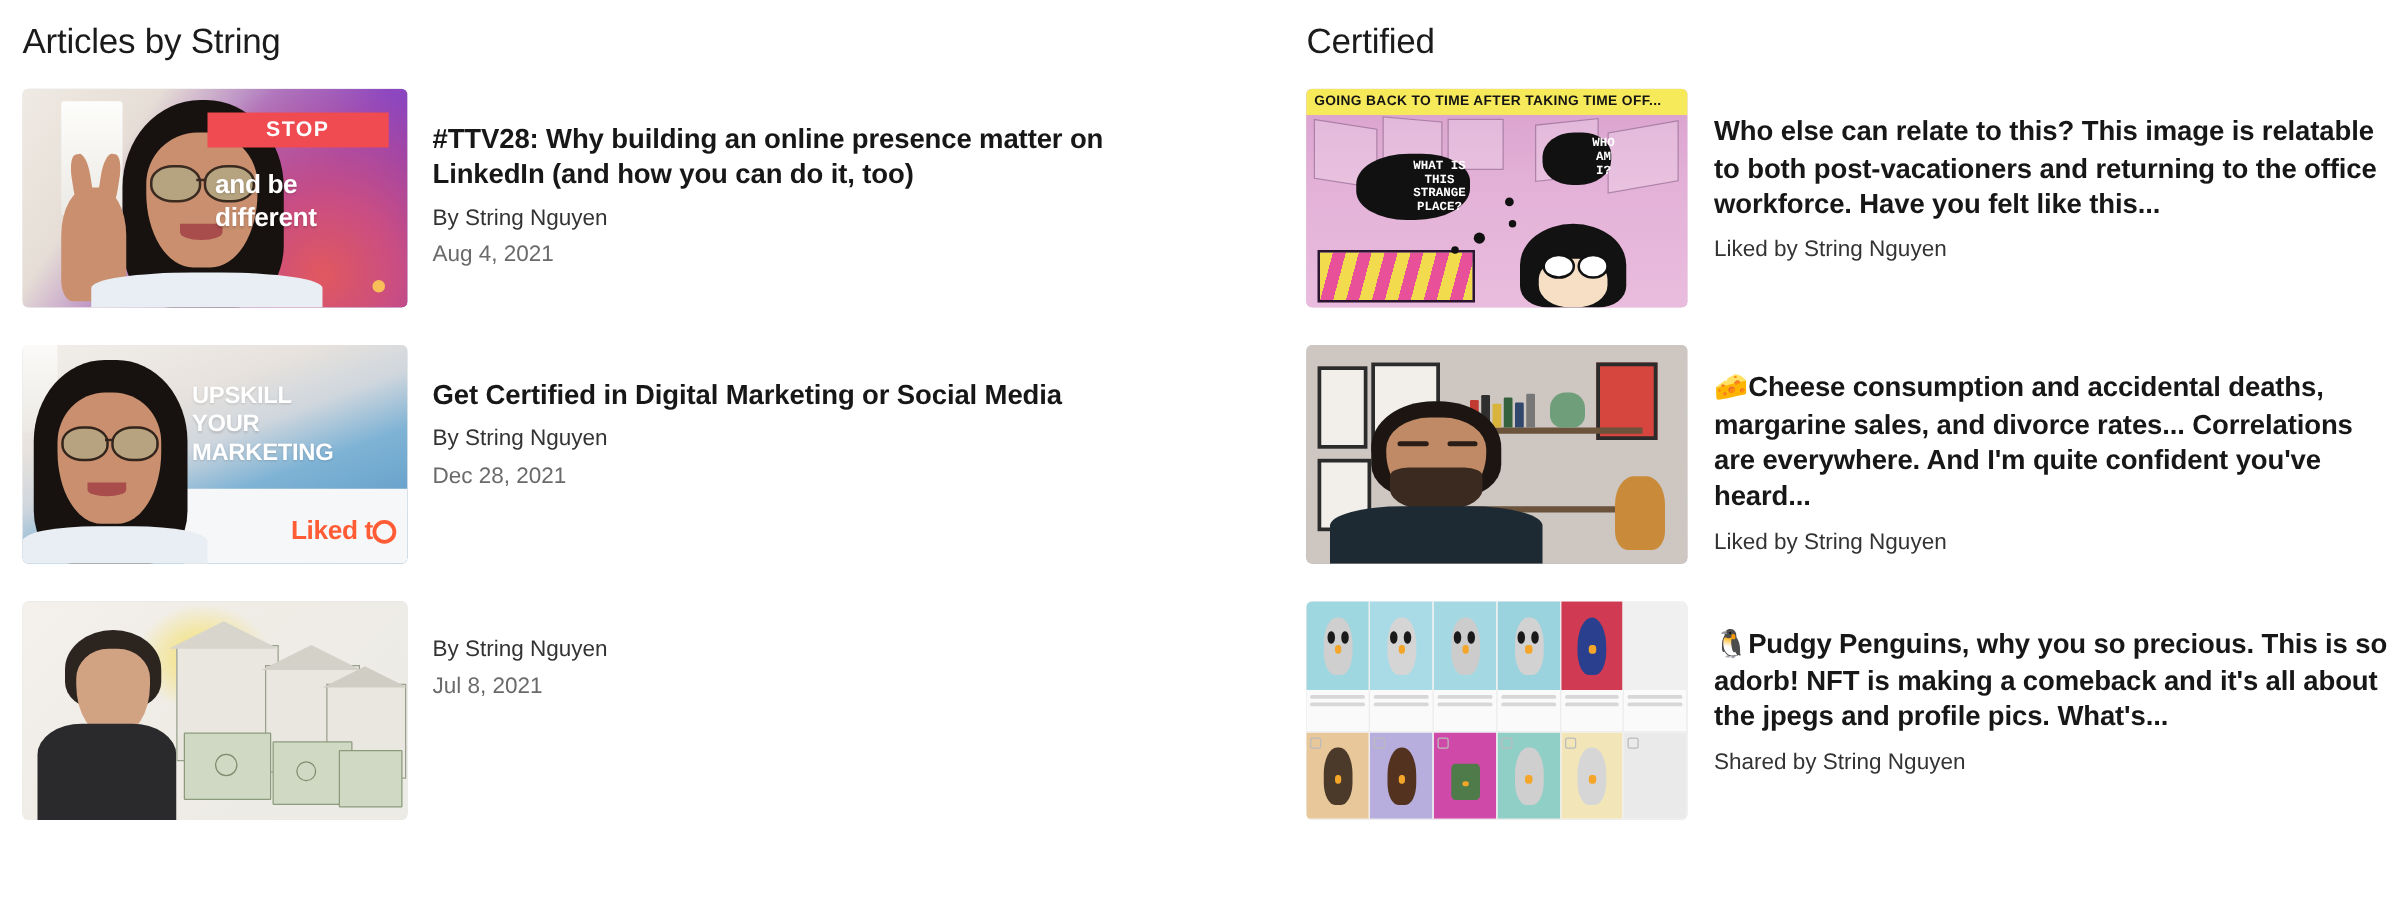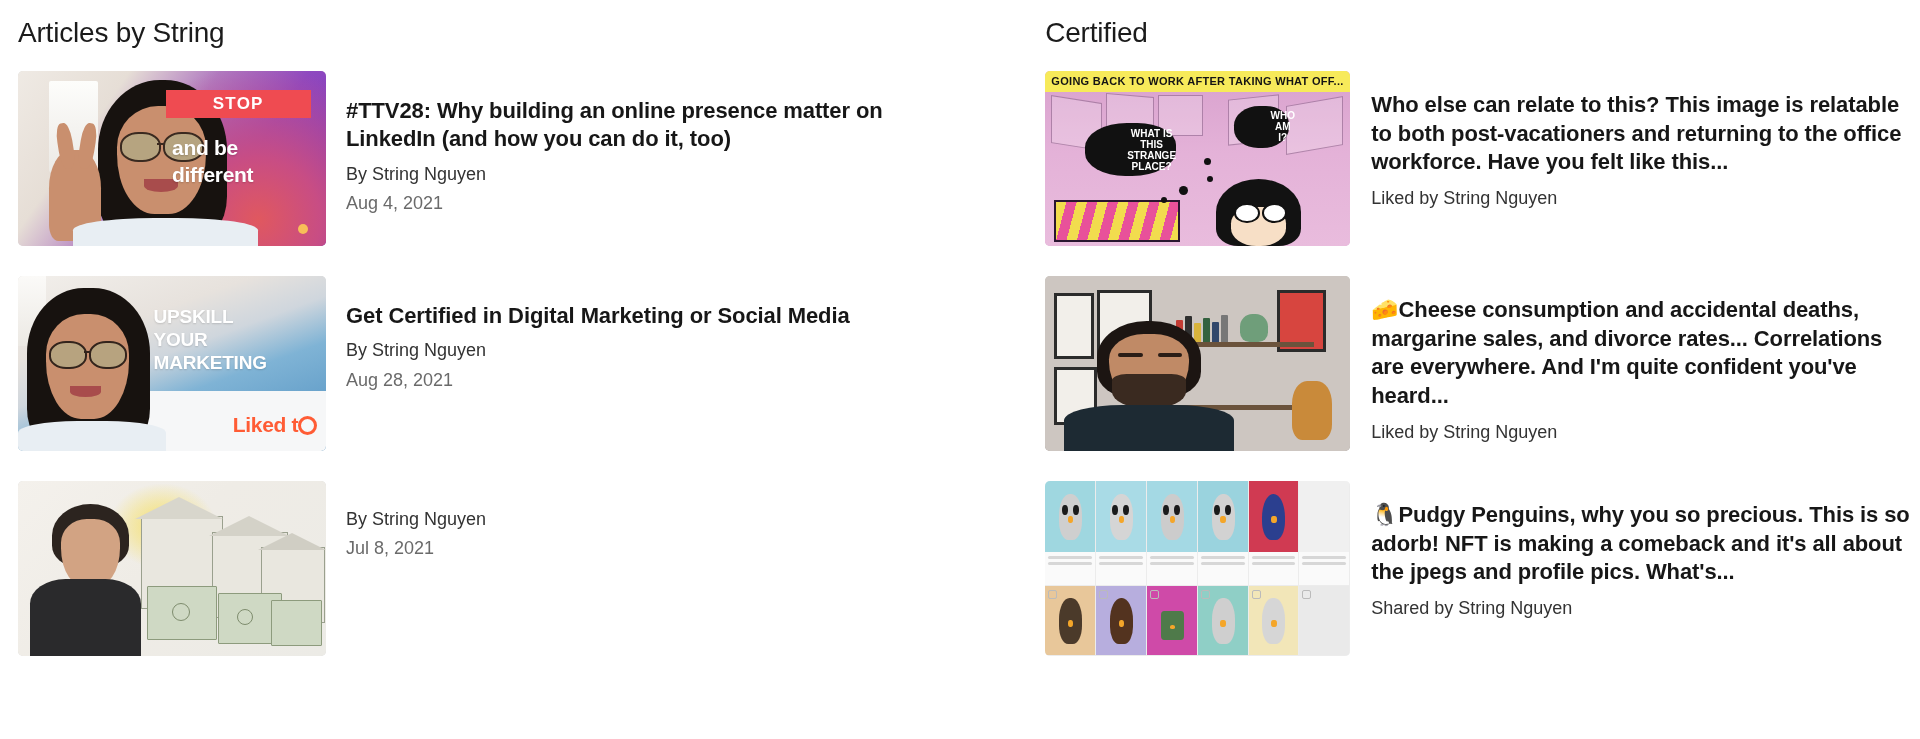--- a/index.html
+++ b/index.html
@@ -267,21 +267,21 @@
   .a1-panel { position: absolute; background: rgba(255,255,255,0.22); border: 1px solid rgba(90,40,90,0.4); }
   .a1-panel.p1 { left: 2%; top: 16%; width: 16%; height: 26%; transform: skewY(9deg); }
   .a1-panel.p2 { left: 20%; top: 14%; width: 15%; height: 24%; transform: skewY(5deg); }
   .a1-panel.p3 { left: 37%; top: 14%; width: 14%; height: 22%; }
   .a1-panel.p4 { left: 60%; top: 15%; width: 16%; height: 25%; transform: skewY(-6deg); }
   .a1-panel.p5 { left: 79%; top: 17%; width: 18%; height: 27%; transform: skewY(-10deg); }
   .a1-stripe { position: absolute; left: 3%; bottom: 2%; width: 40%; height: 22%;
     background: repeating-linear-gradient(105deg,#f2dc4e 0 10px,#e8519a 10px 20px);
     border: 2px solid #2a1630; }
   .a1-bubble { position: absolute; background: #111; border-radius: 46% 42% 48% 44%; display: flex; align-items: center; justify-content: center; text-align: center; }
-  .a1-bubble span { color: #fff; font-size: 10px; font-weight: 700; line-height: 1.1; font-family: Liberation Sans, sans-serif; padding-left: 42px; }
+  .a1-bubble span { color: #fff; font-size: 10px; font-weight: 700; line-height: 1.1; font-family: Liberation Mono, monospace; padding-left: 42px; }
   .a1-bubble.b1 { left: 13%; top: 30%; width: 30%; height: 30%; }
   .a1-bubble.b2 { left: 62%; top: 20%; width: 18%; height: 24%; }
   .a1-head { position: absolute; left: 56%; bottom: 0; width: 28%; height: 38%; background: #121212; border-radius: 50% 50% 26% 26%; }
   .a1-face { position: absolute; left: 61%; bottom: 0%; width: 18%; height: 22%; background: #f7dfc6; border-radius: 42% 42% 46% 46%; }
   .a1-eye { position: absolute; bottom: 13%; width: 7%; height: 9%; background: #fff; border: 2px solid #111; border-radius: 50%; }
   .a1-eye.l { left: 62%; }
   .a1-eye.r { left: 71%; }
   .a1-dot { position: absolute; background: #111; border-radius: 50%; }
   .a1-dot.d1 { left: 52%; top: 50%; width: 7px; height: 7px; }
   .a1-dot.d2 { left: 53%; top: 60%; width: 6px; height: 6px; }
@@ -379,21 +379,21 @@
             <div class="t2-tl a">UPSKILL</div>
             <div class="t2-tl b">YOUR</div>
             <div class="t2-tl c">MARKETING</div>
             <div class="t2-hub">Liked t</div>
             <div class="t2-sprocket"></div>
           </div>
         </div>
         <div class="article-body">
           <div class="article-title">Get Certified in Digital Marketing or Social Media</div>
           <div class="article-author">By String Nguyen</div>
-          <div class="article-date">Aug 28, 2021</div>
+          <div class="article-date">Dec 28, 2021</div>
         </div>
       </div>
 
       <div class="article-row">
         <div class="article-thumb">
           <div class="art">
             <div class="t3-bg"></div>
             <div class="t3-sun"></div>
             <div class="t3-hair"></div>
             <div class="t3-face"></div>
@@ -440,21 +440,21 @@
             <div class="a1-dot d2"></div>
             <div class="a1-dot d3"></div>
             <div class="a1-dot d4"></div>
             <div class="a1-bubble b1">
               <span>WHAT IS THIS STRANGE PLACE?</span>
             </div>
             <div class="a1-bubble b2">
               <span>WHO AM I?</span>
             </div>
             <div class="a1-banner">
-              <span>GOING BACK TO WORK AFTER TAKING WHAT OFF...</span>
+              <span>GOING BACK TO TIME AFTER TAKING TIME OFF...</span>
             </div>
           </div>
         </div>
         <div class="activity-body">
           <div class="activity-text">
             <span class="emoji"></span><span>Who else can relate to this?  This image is relatable to both post-vacationers and returning to the office workforce. Have you felt like this...</span>
           </div>
           <div class="activity-meta">Liked by String Nguyen</div>
         </div>
       </div>

